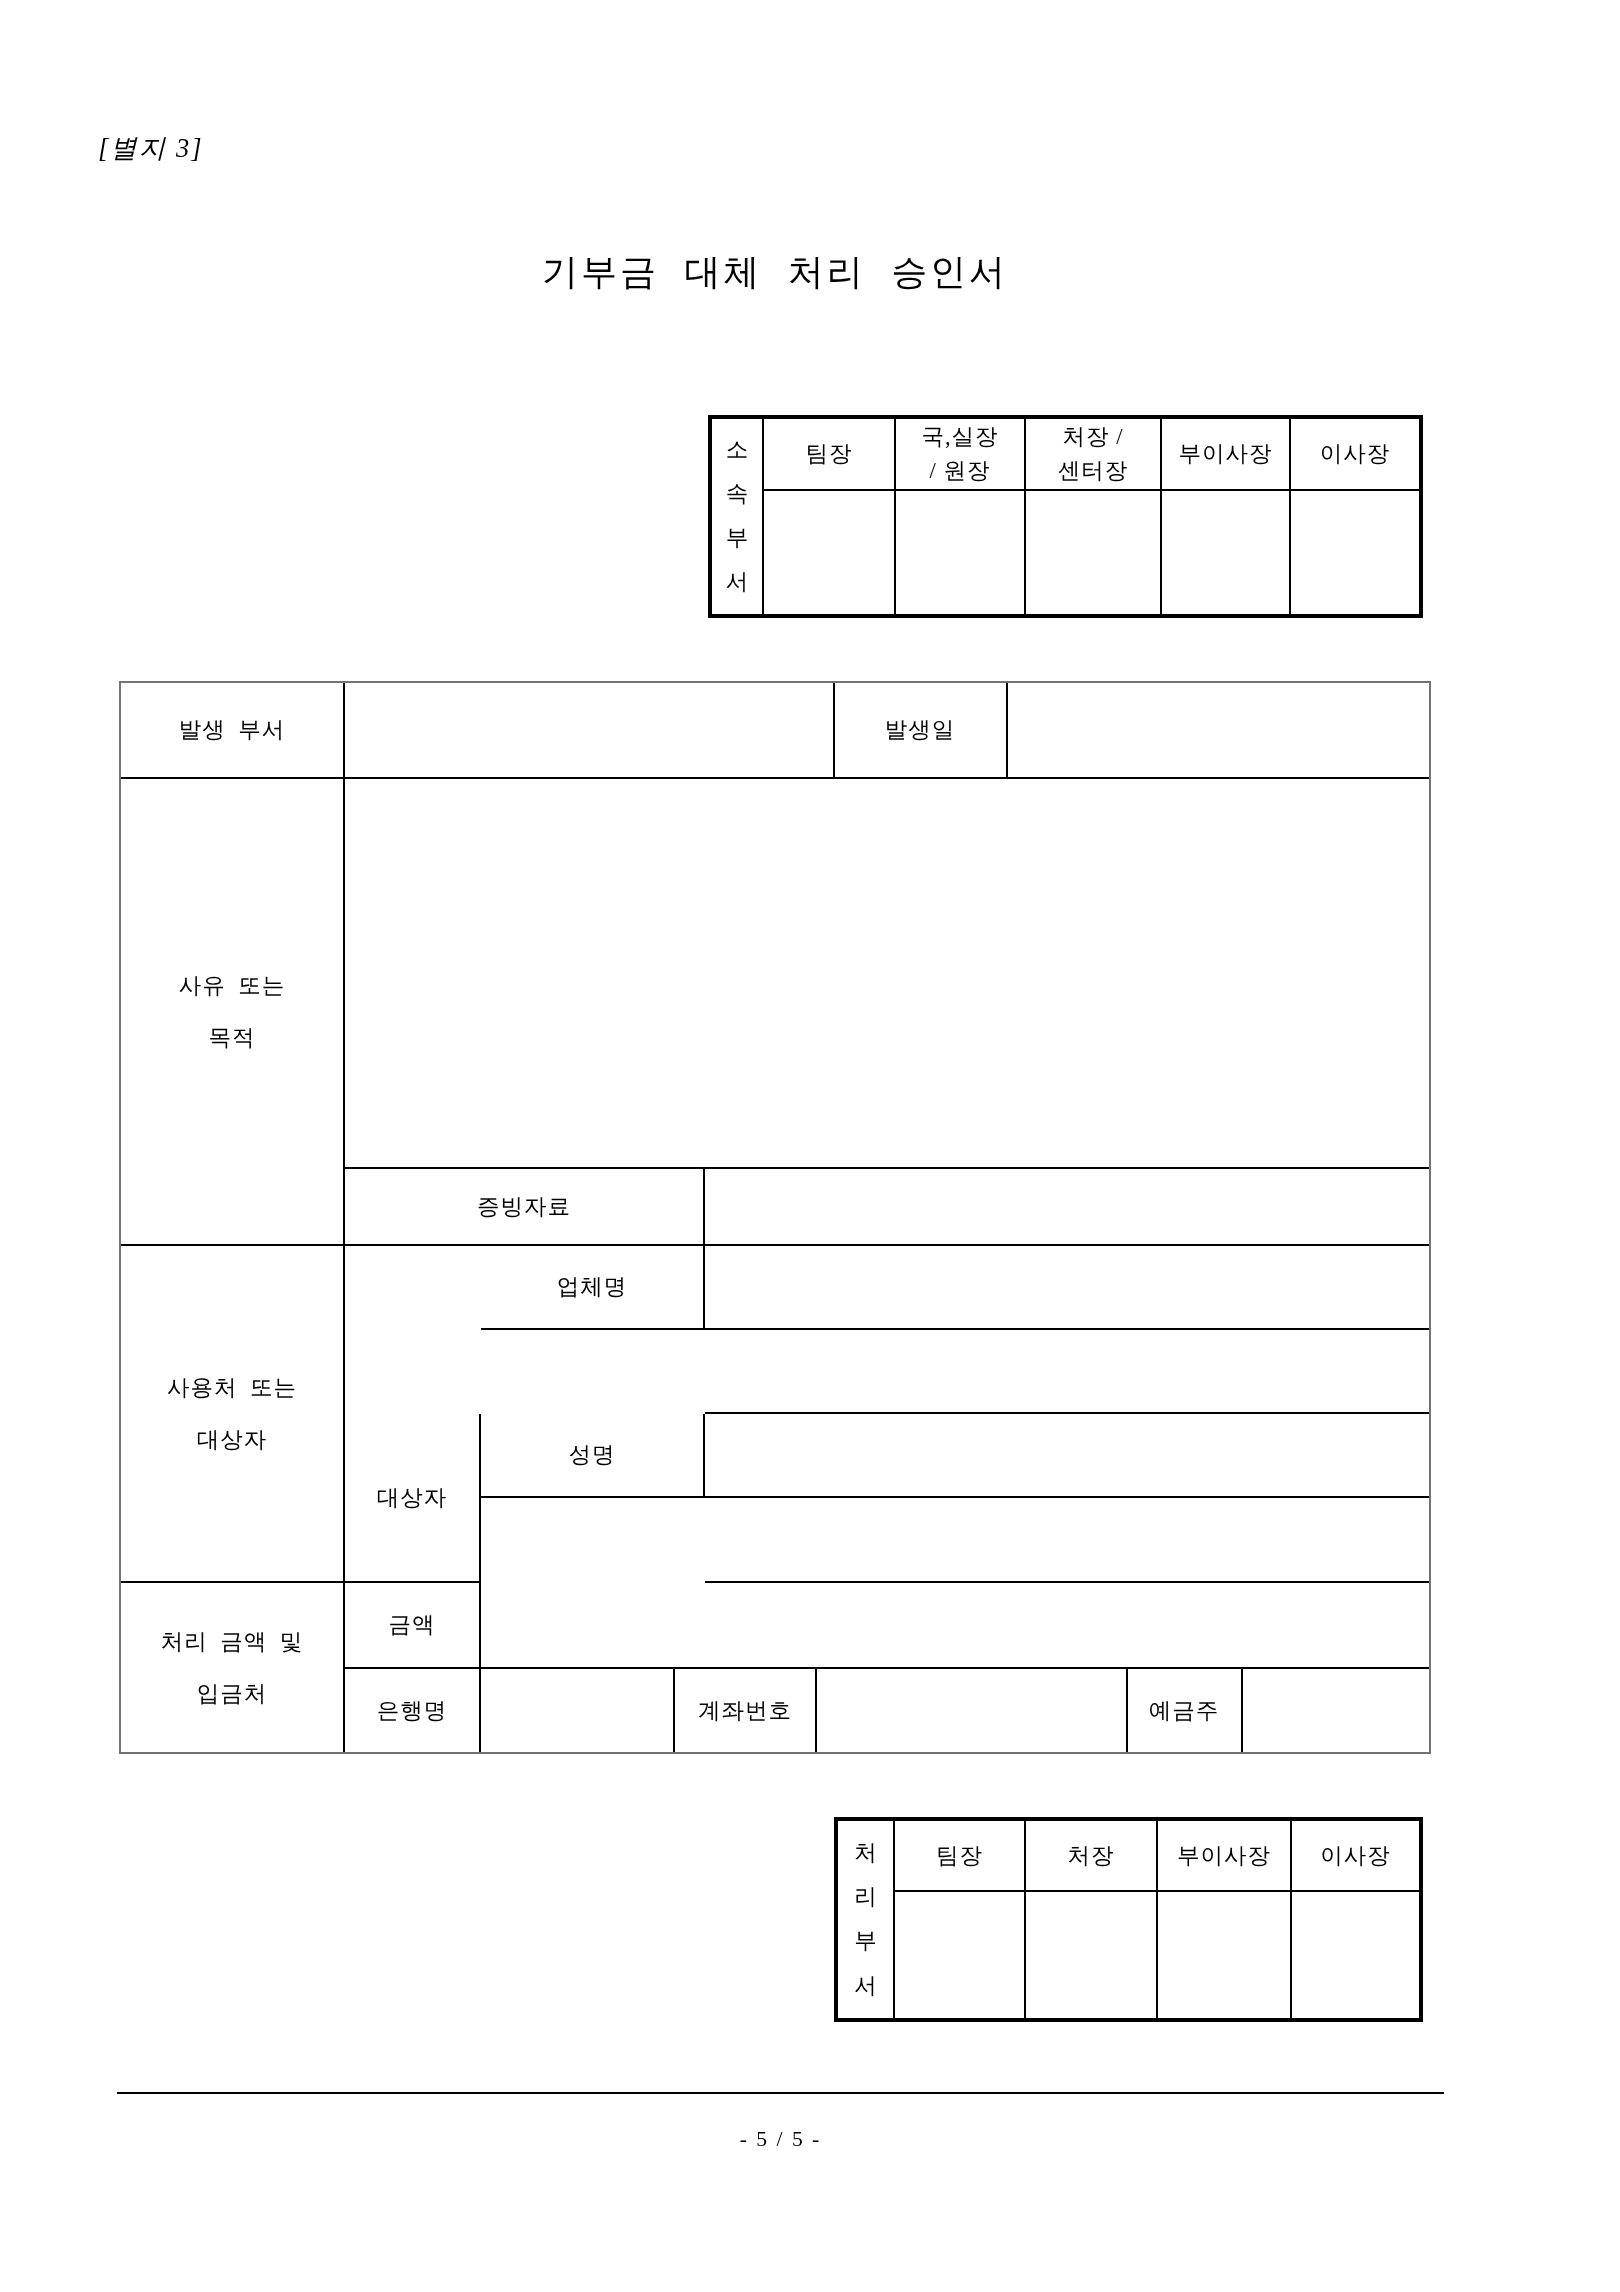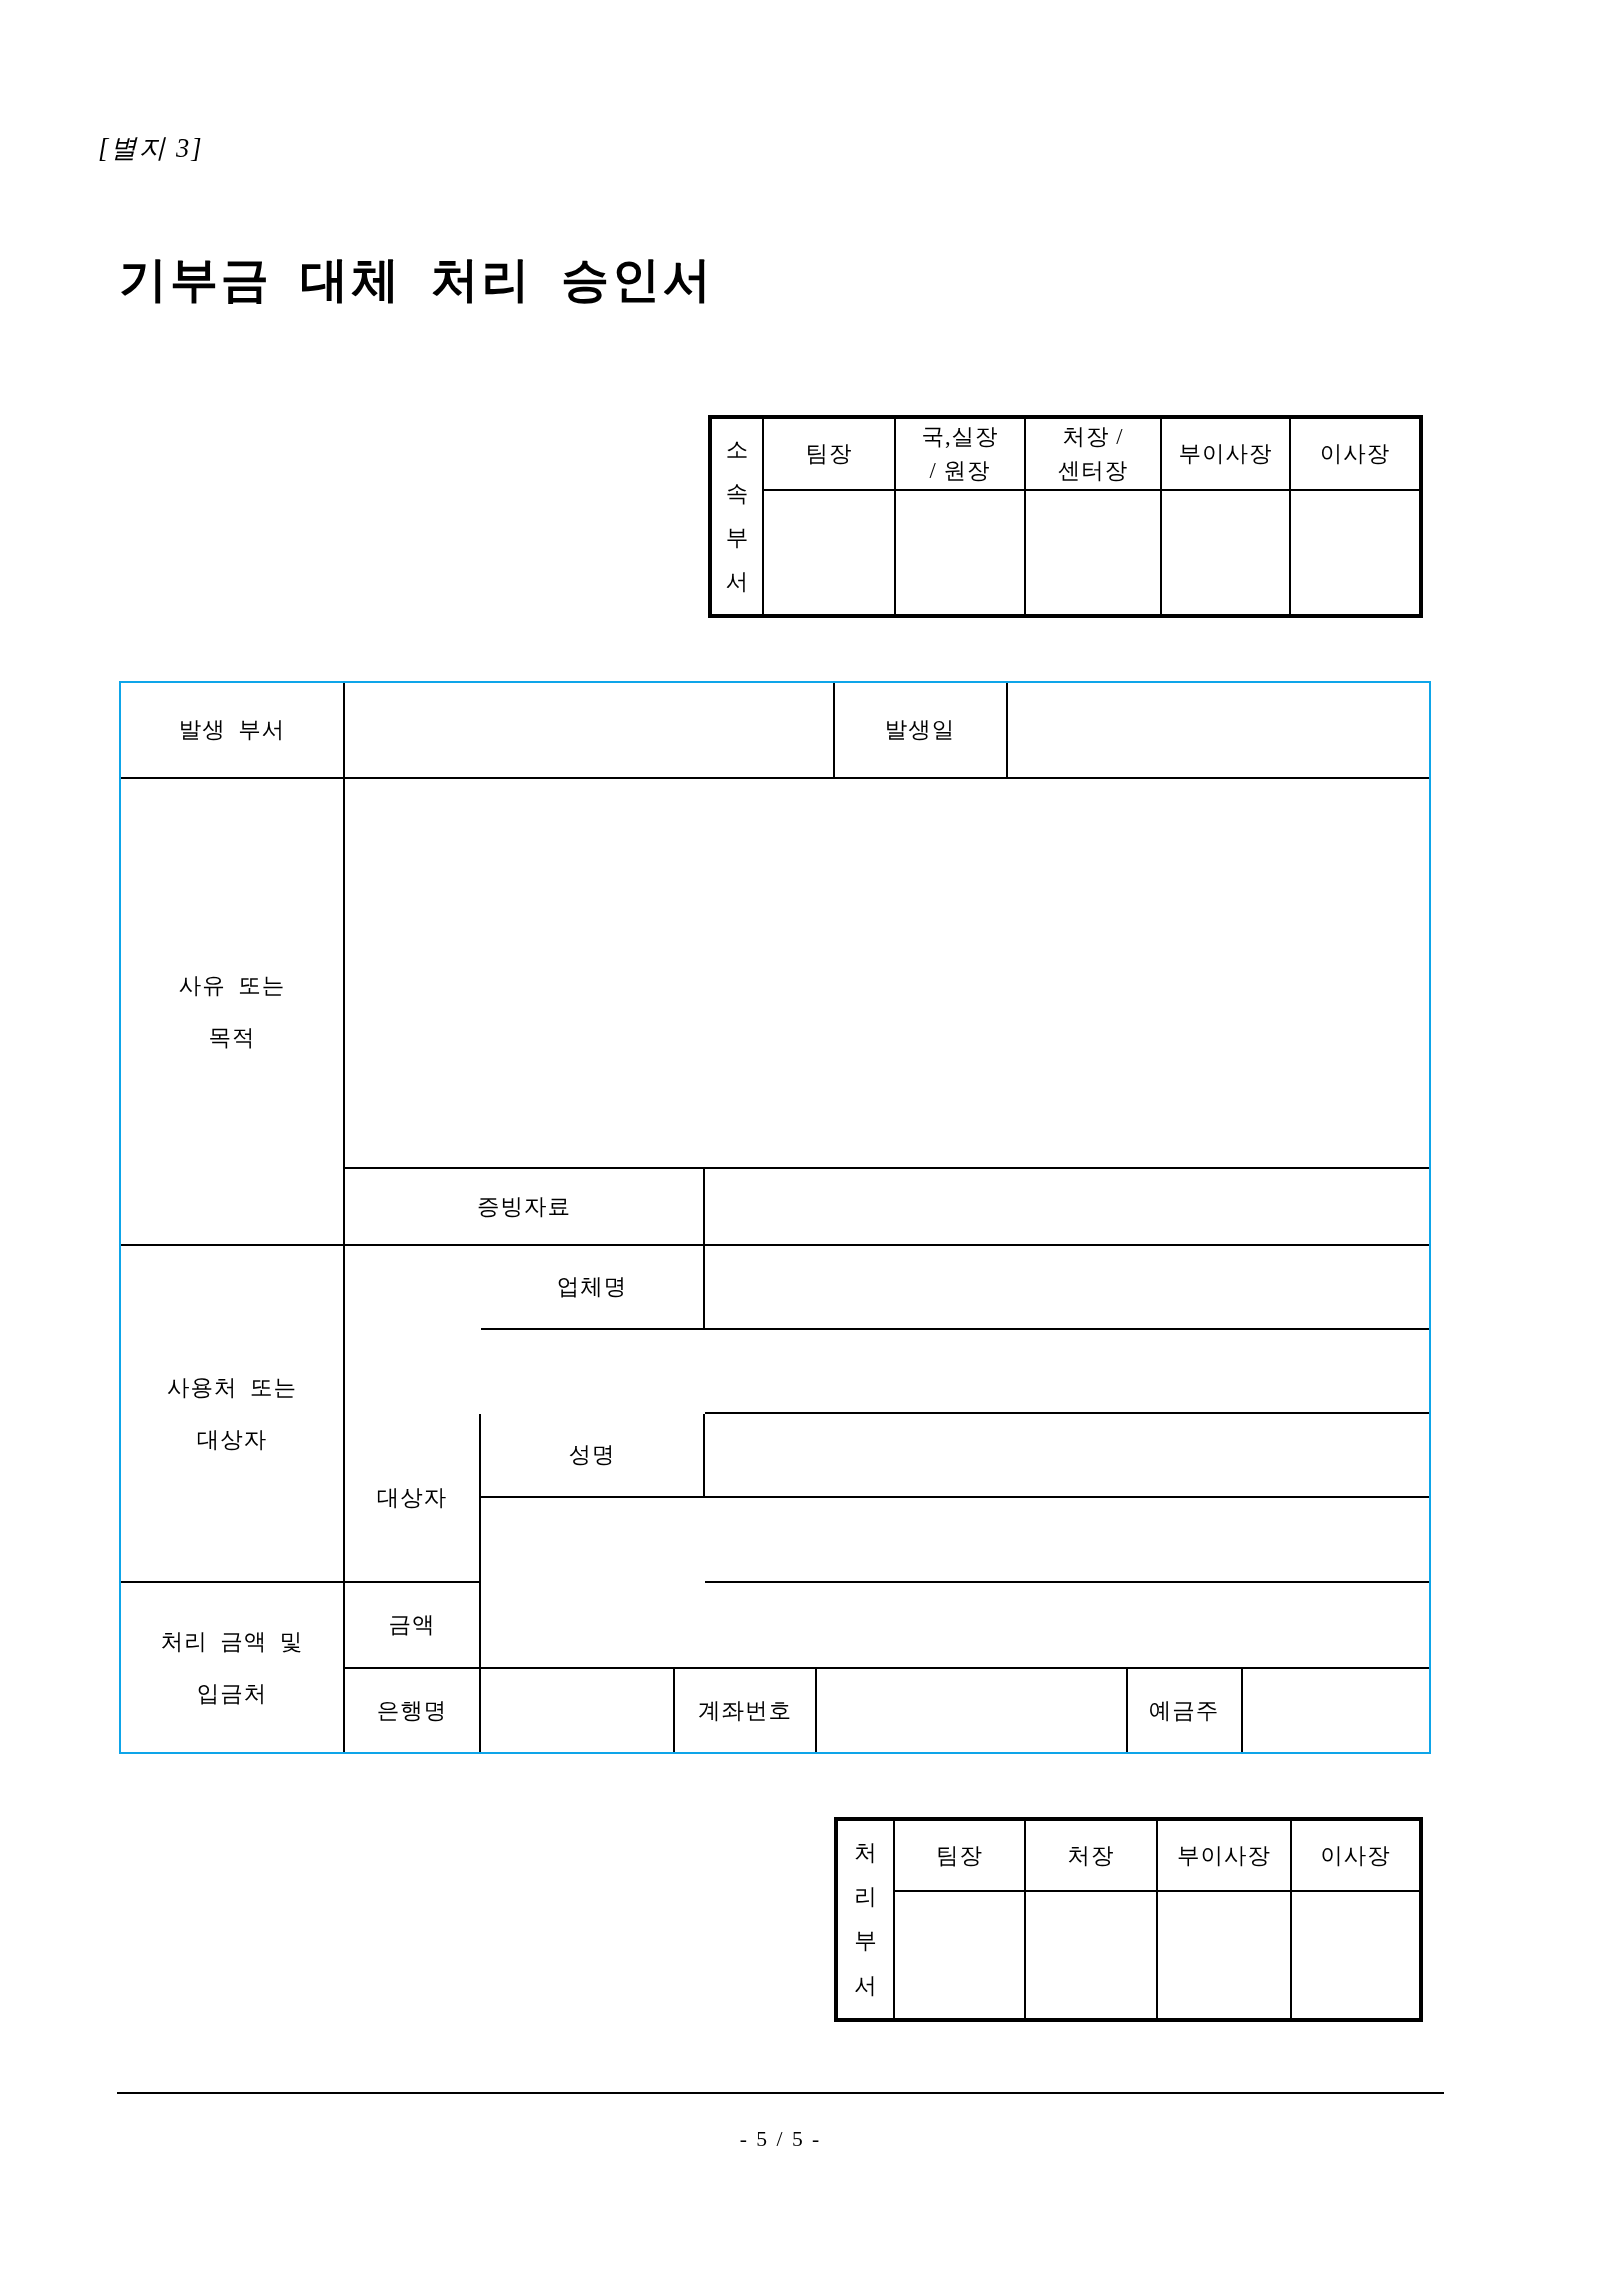--- a/index.html
+++ b/index.html
@@ -10,22 +10,22 @@
     font-family:"Liberation Serif","DejaVu Serif",serif;
     color:#000;
     overflow:hidden;
   }
   .annex{
     position:absolute;left:98px;top:130px;
     font-size:26.5px;letter-spacing:2px;font-style:italic;
   }
   .title{
     position:absolute;left:119px;top:251px;width:1312px;
-    text-align:left;
-    font-size:48px;font-weight:bold;
+    text-align:center;
+    font-size:36px;font-weight:normal;
     letter-spacing:2.9px;word-spacing:13.7px;
     line-height:1.2;
   }
 
   
   .approval{
     position:absolute;
     display:grid;
     border:4.9px solid #000;
     box-sizing:border-box;
@@ -62,21 +62,21 @@
     grid-row:2;
   }
   .lastcol{border-right:none;}
 
   
   .main-table{
     position:absolute;left:119px;top:681px;width:1312px;height:1073px;
     display:grid;
     grid-template-columns:224px 136px 194px 30px 112px 17.6px 173px 120px 115px 1fr;
     grid-template-rows:96px 390px 77px 84px 84px 84px 85px 86px 1fr;
-    border:2px solid #0ea5e9;
+    border:2px solid #737373;
     box-sizing:border-box;
     background:#fff;
   }
   .cell{
     display:flex;align-items:center;justify-content:center;
     text-align:center;
     font-size:22.5px;letter-spacing:1px;word-spacing:5.9px;
     white-space:pre-line;line-height:2.3;
     box-sizing:border-box;
   }

